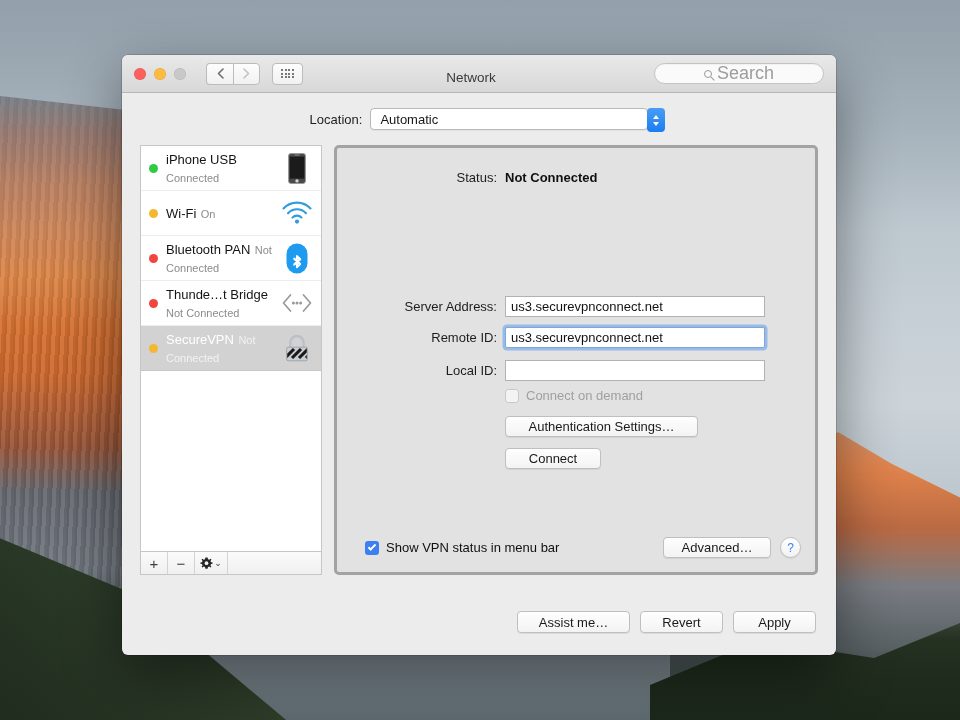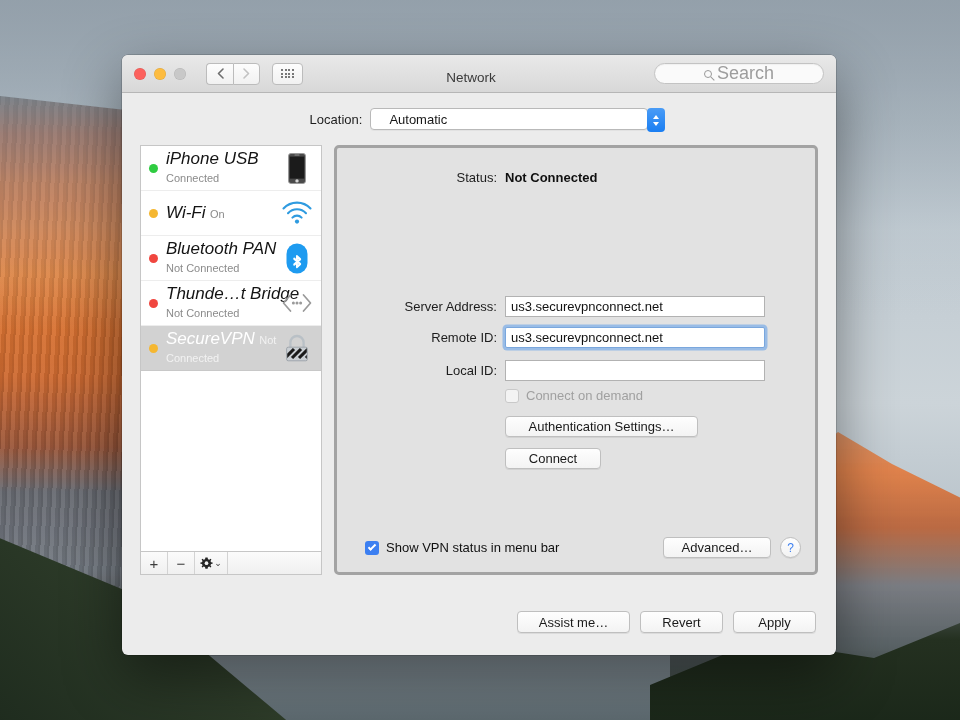--- a/index.html
+++ b/index.html
@@ -189,21 +189,21 @@
     gap: 8px;
   }
   #location-label { font-size: 13px; color: #1d1d1d; }
   #location-select {
     position: relative;
     width: 278px; height: 22px;
     background: #fff;
     border: 1px solid #b9b9b9;
     border-radius: 4px;
     display: flex; align-items: center;
-    padding-left: 18px;
+    padding-left: 9px;
     font-size: 13px;
     color: #171717;
     box-shadow: 0 1px 0 rgba(0,0,0,0.04);
   }
   #location-stepper {
     position: absolute;
     right: -18px; top: -1px;
     width: 18px; height: 24px;
     background: linear-gradient(to bottom,#4a9cf6,#1a7ef2);
     border-radius: 4px;
@@ -243,22 +243,22 @@
     border-bottom: 1px solid #ededed;
     position: relative;
   }
   .service-row.selected { background: #d2d2d2; border-bottom-color: #c8c8c8; }
   .dot {
     width: 9px; height: 9px; border-radius: 50%;
     flex: 0 0 auto; margin-right: 8px;
   }
   .svc-text { flex: 1; min-width: 0; }
   .svc-name {
-    font-size: 17px; color: #141414; line-height: 15px;
-    white-space: nowrap; overflow: hidden; text-overflow: ellipsis; font-style: italic;
+    font-size: 13px; color: #141414; line-height: 15px;
+    white-space: nowrap; overflow: hidden; text-overflow: ellipsis;
   }
   .service-row.selected .svc-name { color: #ffffff; }
   .svc-status { font-size: 11px; color: #8b8b8b; line-height: 13px; }
   .service-row.selected .svc-status { color: #f2f2f2; }
   .svc-icon {
     width: 34px; height: 34px;
     flex: 0 0 auto;
     display: flex; align-items: center; justify-content: center;
   }
 

